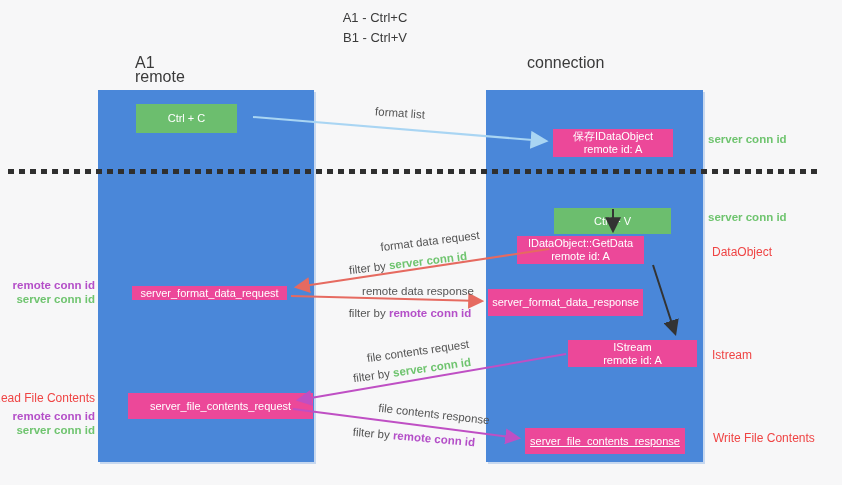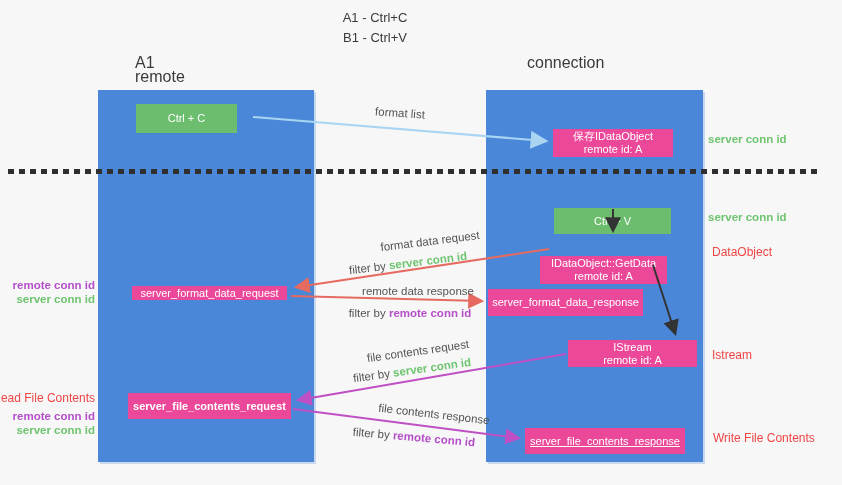--- a/index.html
+++ b/index.html
@@ -69,39 +69,39 @@
 
 <div class="abs node node-orange" style="left:553px;top:129px;width:120px;height:28px;">
   <div>保存IDataObject</div>
   <div>remote id: A</div>
 </div>
 
 <div class="abs node node-green" style="left:554px;top:182px;width:117px;height:26px;margin-top:26px;">
   <div>Ctrl + V</div>
 </div>
 
-<div class="abs node node-orange" style="left:540px;top:236px;width:127px;height:28px;margin-top:20px;">
+<div class="abs node node-orange" style="left:517px;top:236px;width:127px;height:28px;">
   <div>IDataObject::GetData</div>
   <div>remote id: A</div>
 </div>
 
 <div class="abs node node-orange" style="left:132px;top:286px;width:155px;height:14px;">
   <div>server_format_data_request</div>
 </div>
 
 <div class="abs node node-orange" style="left:488px;top:289px;width:155px;height:27px;">
   <div>server_format_data_response</div>
 </div>
 
 <div class="abs node node-orange" style="left:568px;top:340px;width:129px;height:27px;">
   <div>IStream</div>
   <div>remote id: A</div>
 </div>
 
-<div class="abs node node-orange" style="left:128px;top:393px;width:163px;height:26px;font-weight:bold;">
+<div class="abs node node-orange" style="left:128px;top:393px;width:185px;height:26px;">
   <div>server_file_contents_request</div>
 </div>
 
 <div class="abs node node-orange" style="left:525px;top:428px;width:160px;height:26px;text-decoration:underline;">
   <div>server_file_contents_response</div>
 </div>
 
 <svg class="arrows" width="842" height="485" viewBox="0 0 842 485">
   <defs>
     <marker id="m-blue" viewBox="0 0 10 10" refX="8" refY="5" markerWidth="9" markerHeight="9" orient="auto">

